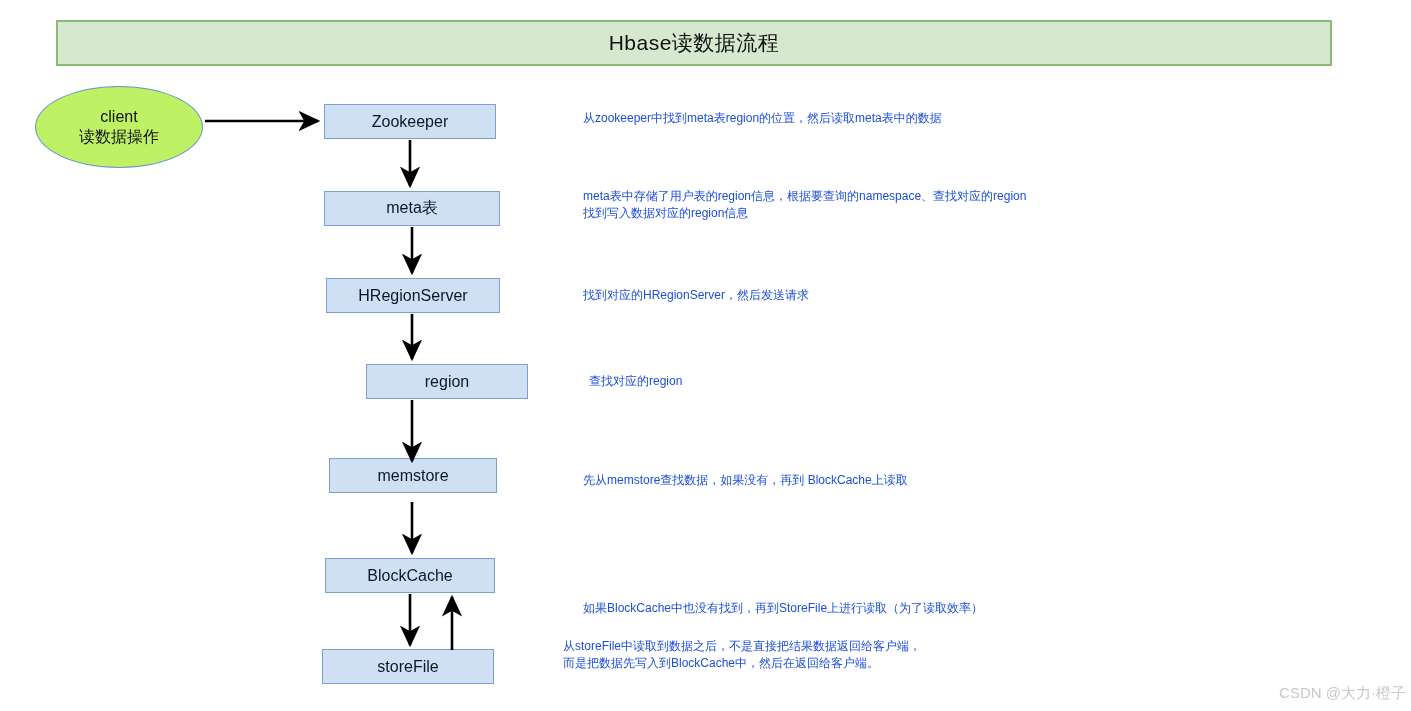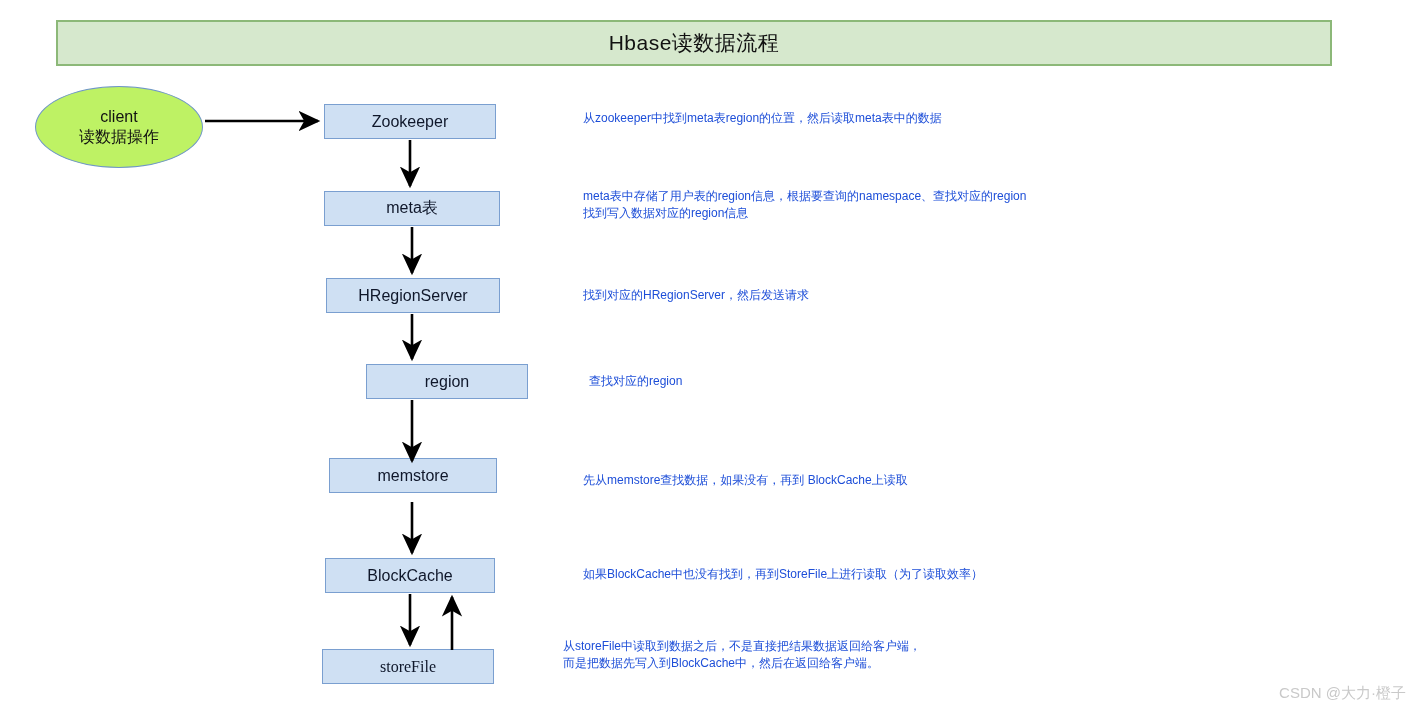--- a/index.html
+++ b/index.html
@@ -69,21 +69,21 @@
     font-size: 16px;
     color: #0f172a;
     height: 35px;
   }
   .n-zookeeper   { left: 324px; top: 104px; width: 172px; }
   .n-meta        { left: 324px; top: 191px; width: 176px; }
   .n-hregion     { left: 326px; top: 278px; width: 174px; }
   .n-region      { left: 326px; top: 364px; width: 162px; margin-left: 40px; }
   .n-memstore    { left: 329px; top: 458px; width: 168px; }
   .n-blockcache  { left: 325px; top: 558px; width: 170px; }
-  .n-storefile   { left: 322px; top: 649px; width: 172px; font-family: Liberation Serif, serif; }
+  .n-storefile   { left: 322px; top: 649px; width: 172px; }
 
   
   .arrow-layer {
     position: absolute;
     left: 0; top: 0;
     width: 1411px;
     height: 711px;
     pointer-events: none;
   }
 
@@ -93,21 +93,21 @@
     color: #1d4ed8;
     font-size: 12px;
     line-height: 1.45;
     white-space: pre;
   }
   .a1 { left: 583px; top: 110px; }
   .a2 { left: 583px; top: 188px; }
   .a3 { left: 583px; top: 287px; }
   .a4 { left: 589px; top: 373px; }
   .a5 { left: 583px; top: 472px; }
-  .a6 { left: 583px; top: 566px; text-align: right; }
+  .a6 { left: 583px; top: 600px; text-align: right; }
   .a7 { left: 563px; top: 638px; }
 
   
   .watermark {
     position: absolute;
     right: 5px;
     bottom: 8px;
     font-size: 15px;
     color: #c9c9c9;
   }

